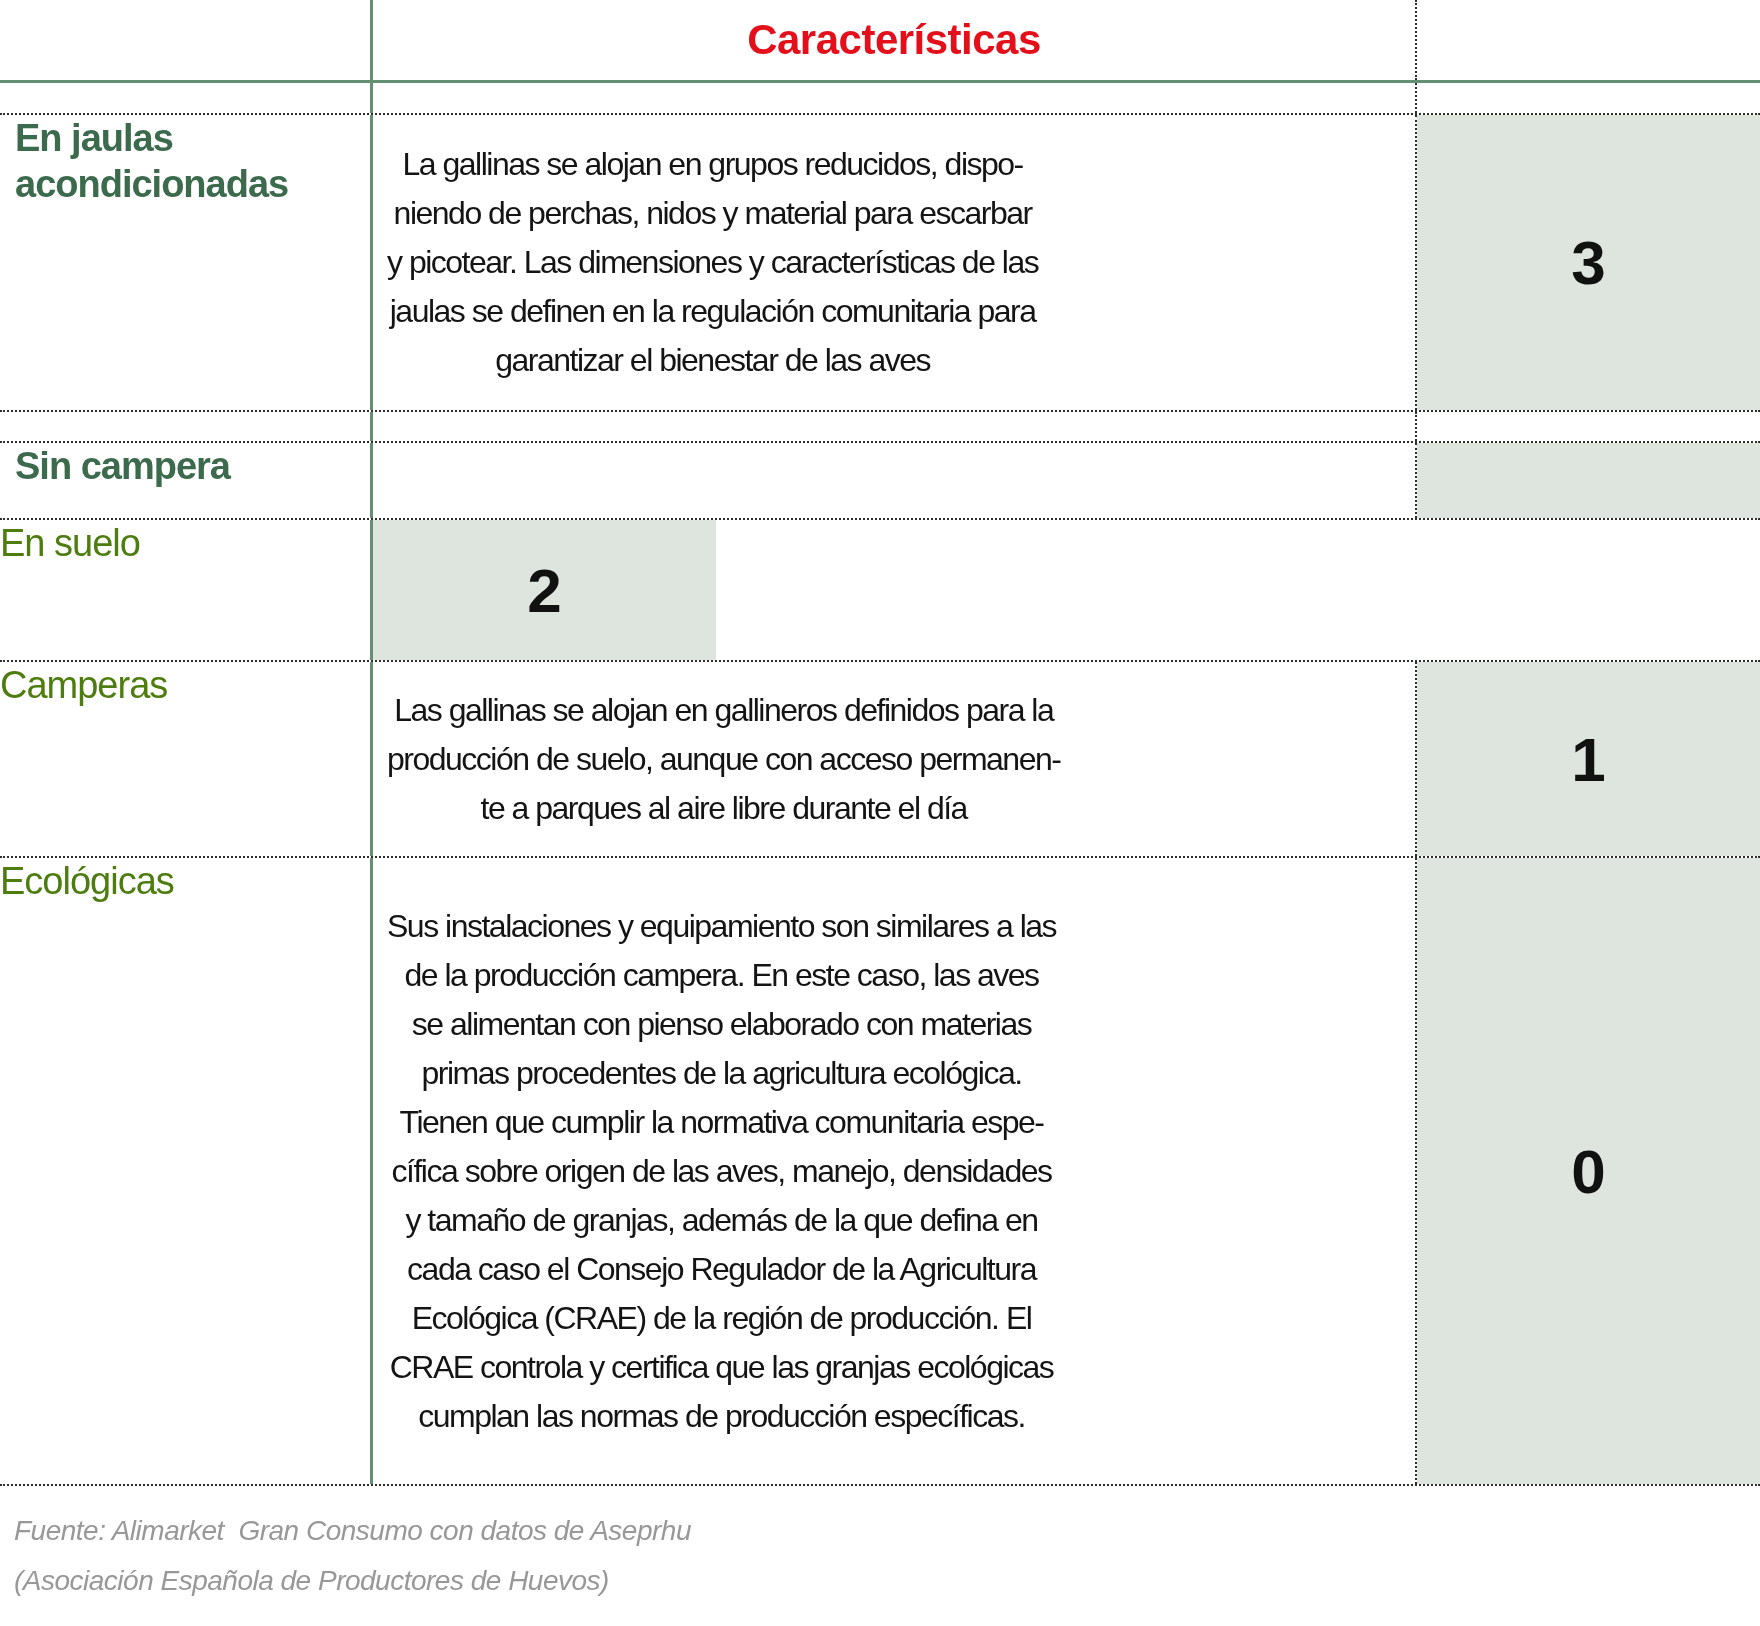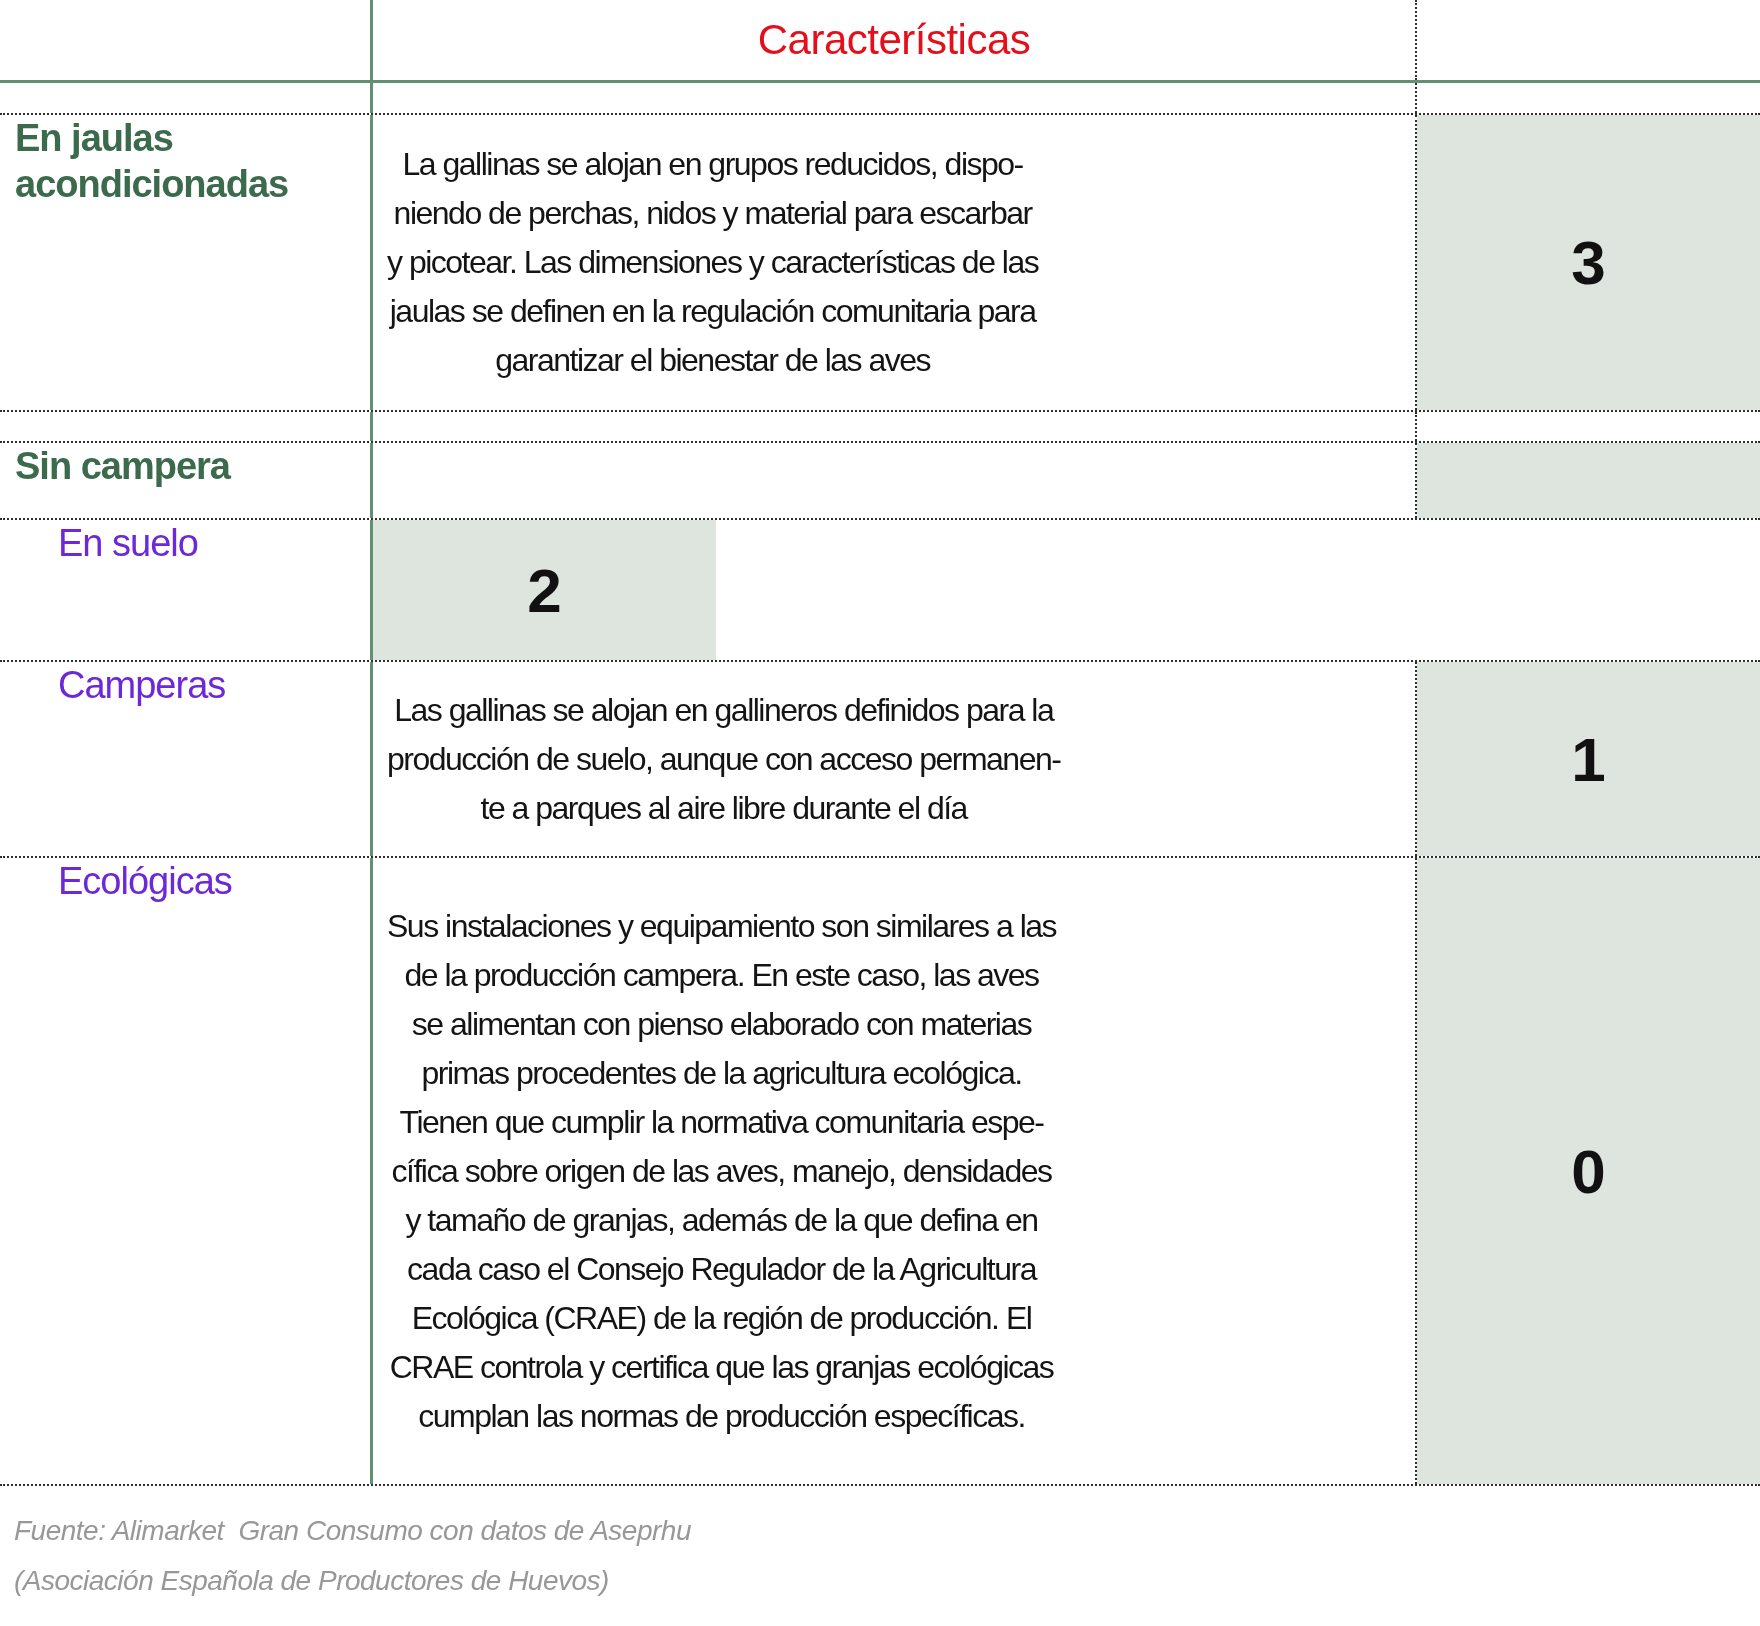--- a/index.html
+++ b/index.html
@@ -12,28 +12,27 @@
   }
   .tbl { width:1760px; }
   .row { display:flex; width:100%; border-bottom:2px dotted #2e2e2e; }
   .row.header { border-bottom:3px solid #639073; }
   .c1 { width:373px; border-right:3px solid #639073; display:flex; }
   .c2 { width:1044px; border-right:2px dotted #2e2e2e; display:flex; align-items:center; }
   .c3 { width:343px; display:flex; align-items:center; justify-content:center; }
   .c3.bg { background:#dee5de; }
   .hdr {
     justify-content:center; text-align:center;
-    font-weight:normal; font-size:42px; letter-spacing:-0.5px;
+    font-weight:bold; font-size:42px; letter-spacing:-0.5px;
     color:#e3101c;
   }
   .label {
     white-space:pre-line;
     font-size:38px; letter-spacing:-1px; line-height:46px;
-    color:#6d28d9;
-    padding-left:58px;
+    color:#4d7c0f;
   }
   .label.main { font-weight:bold; color:#3c6a4d; padding-left:15px; }
   .desc {
     white-space:pre-line;
     font-size:32px; letter-spacing:-1.5px; line-height:49px;
     color:#141414;
     padding-left:14px; padding-right:6px;text-align:center;
   }
   .code { font-size:62px; font-weight:bold; color:#111; }
   .footer {

